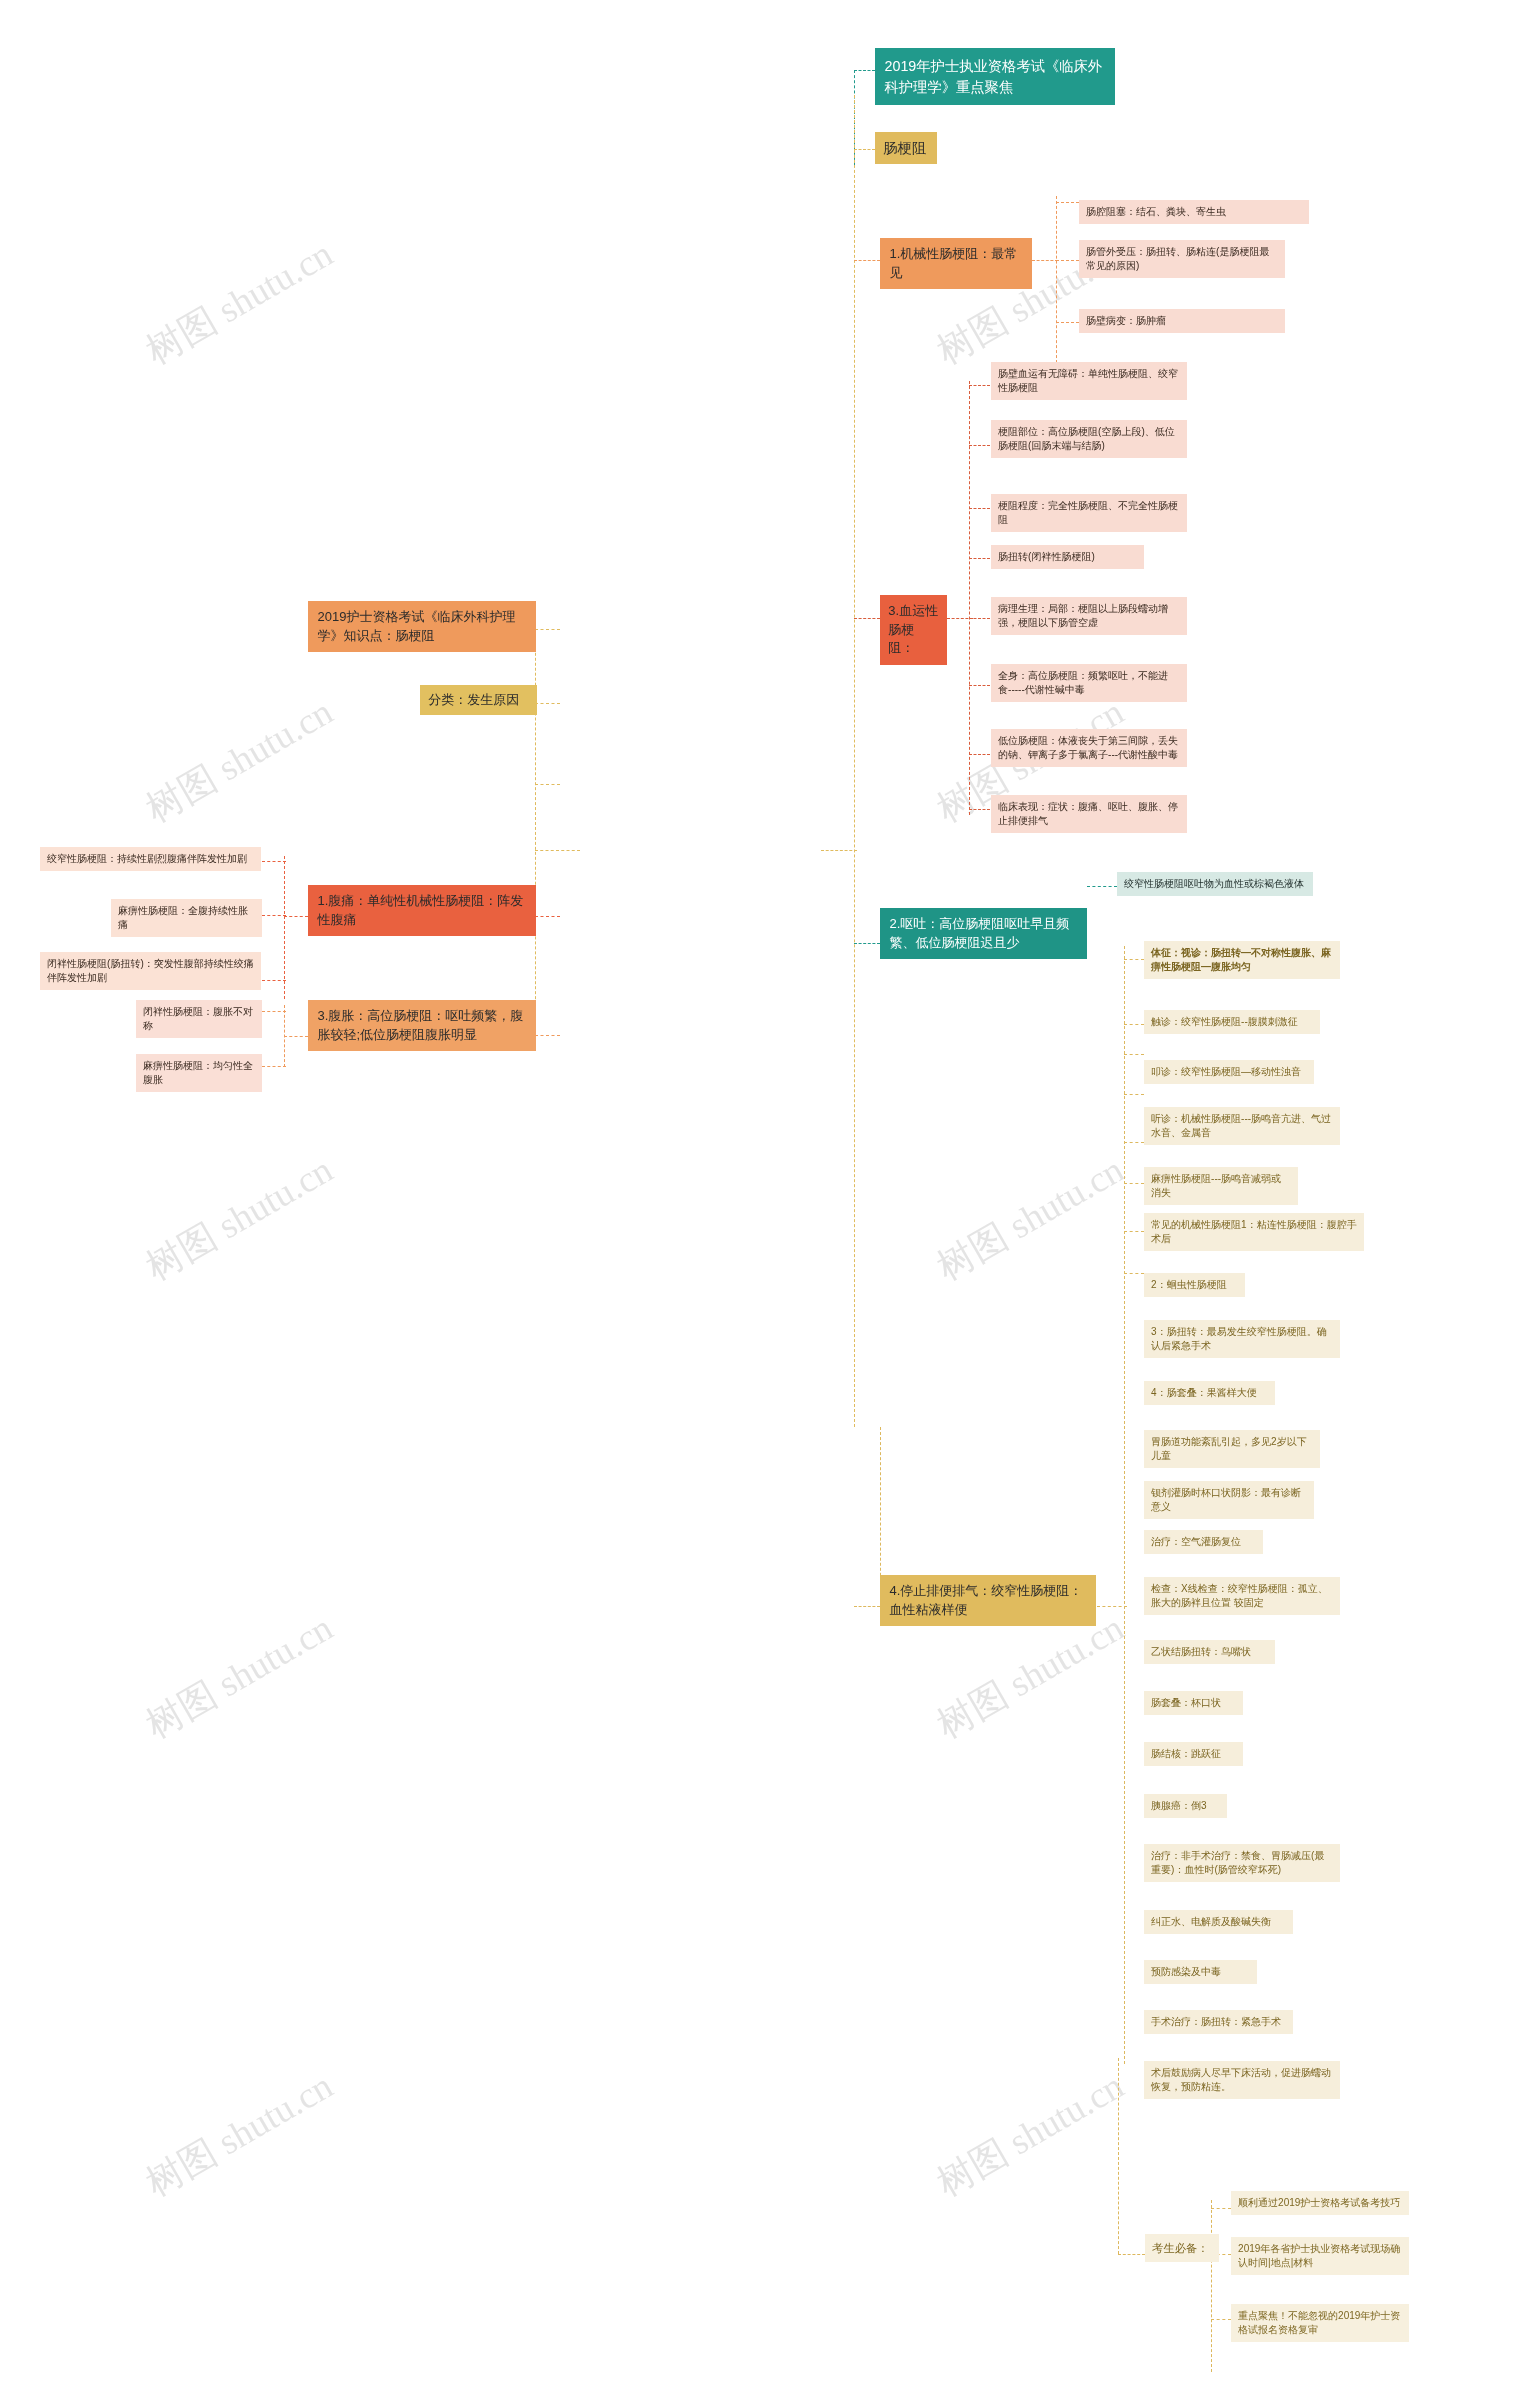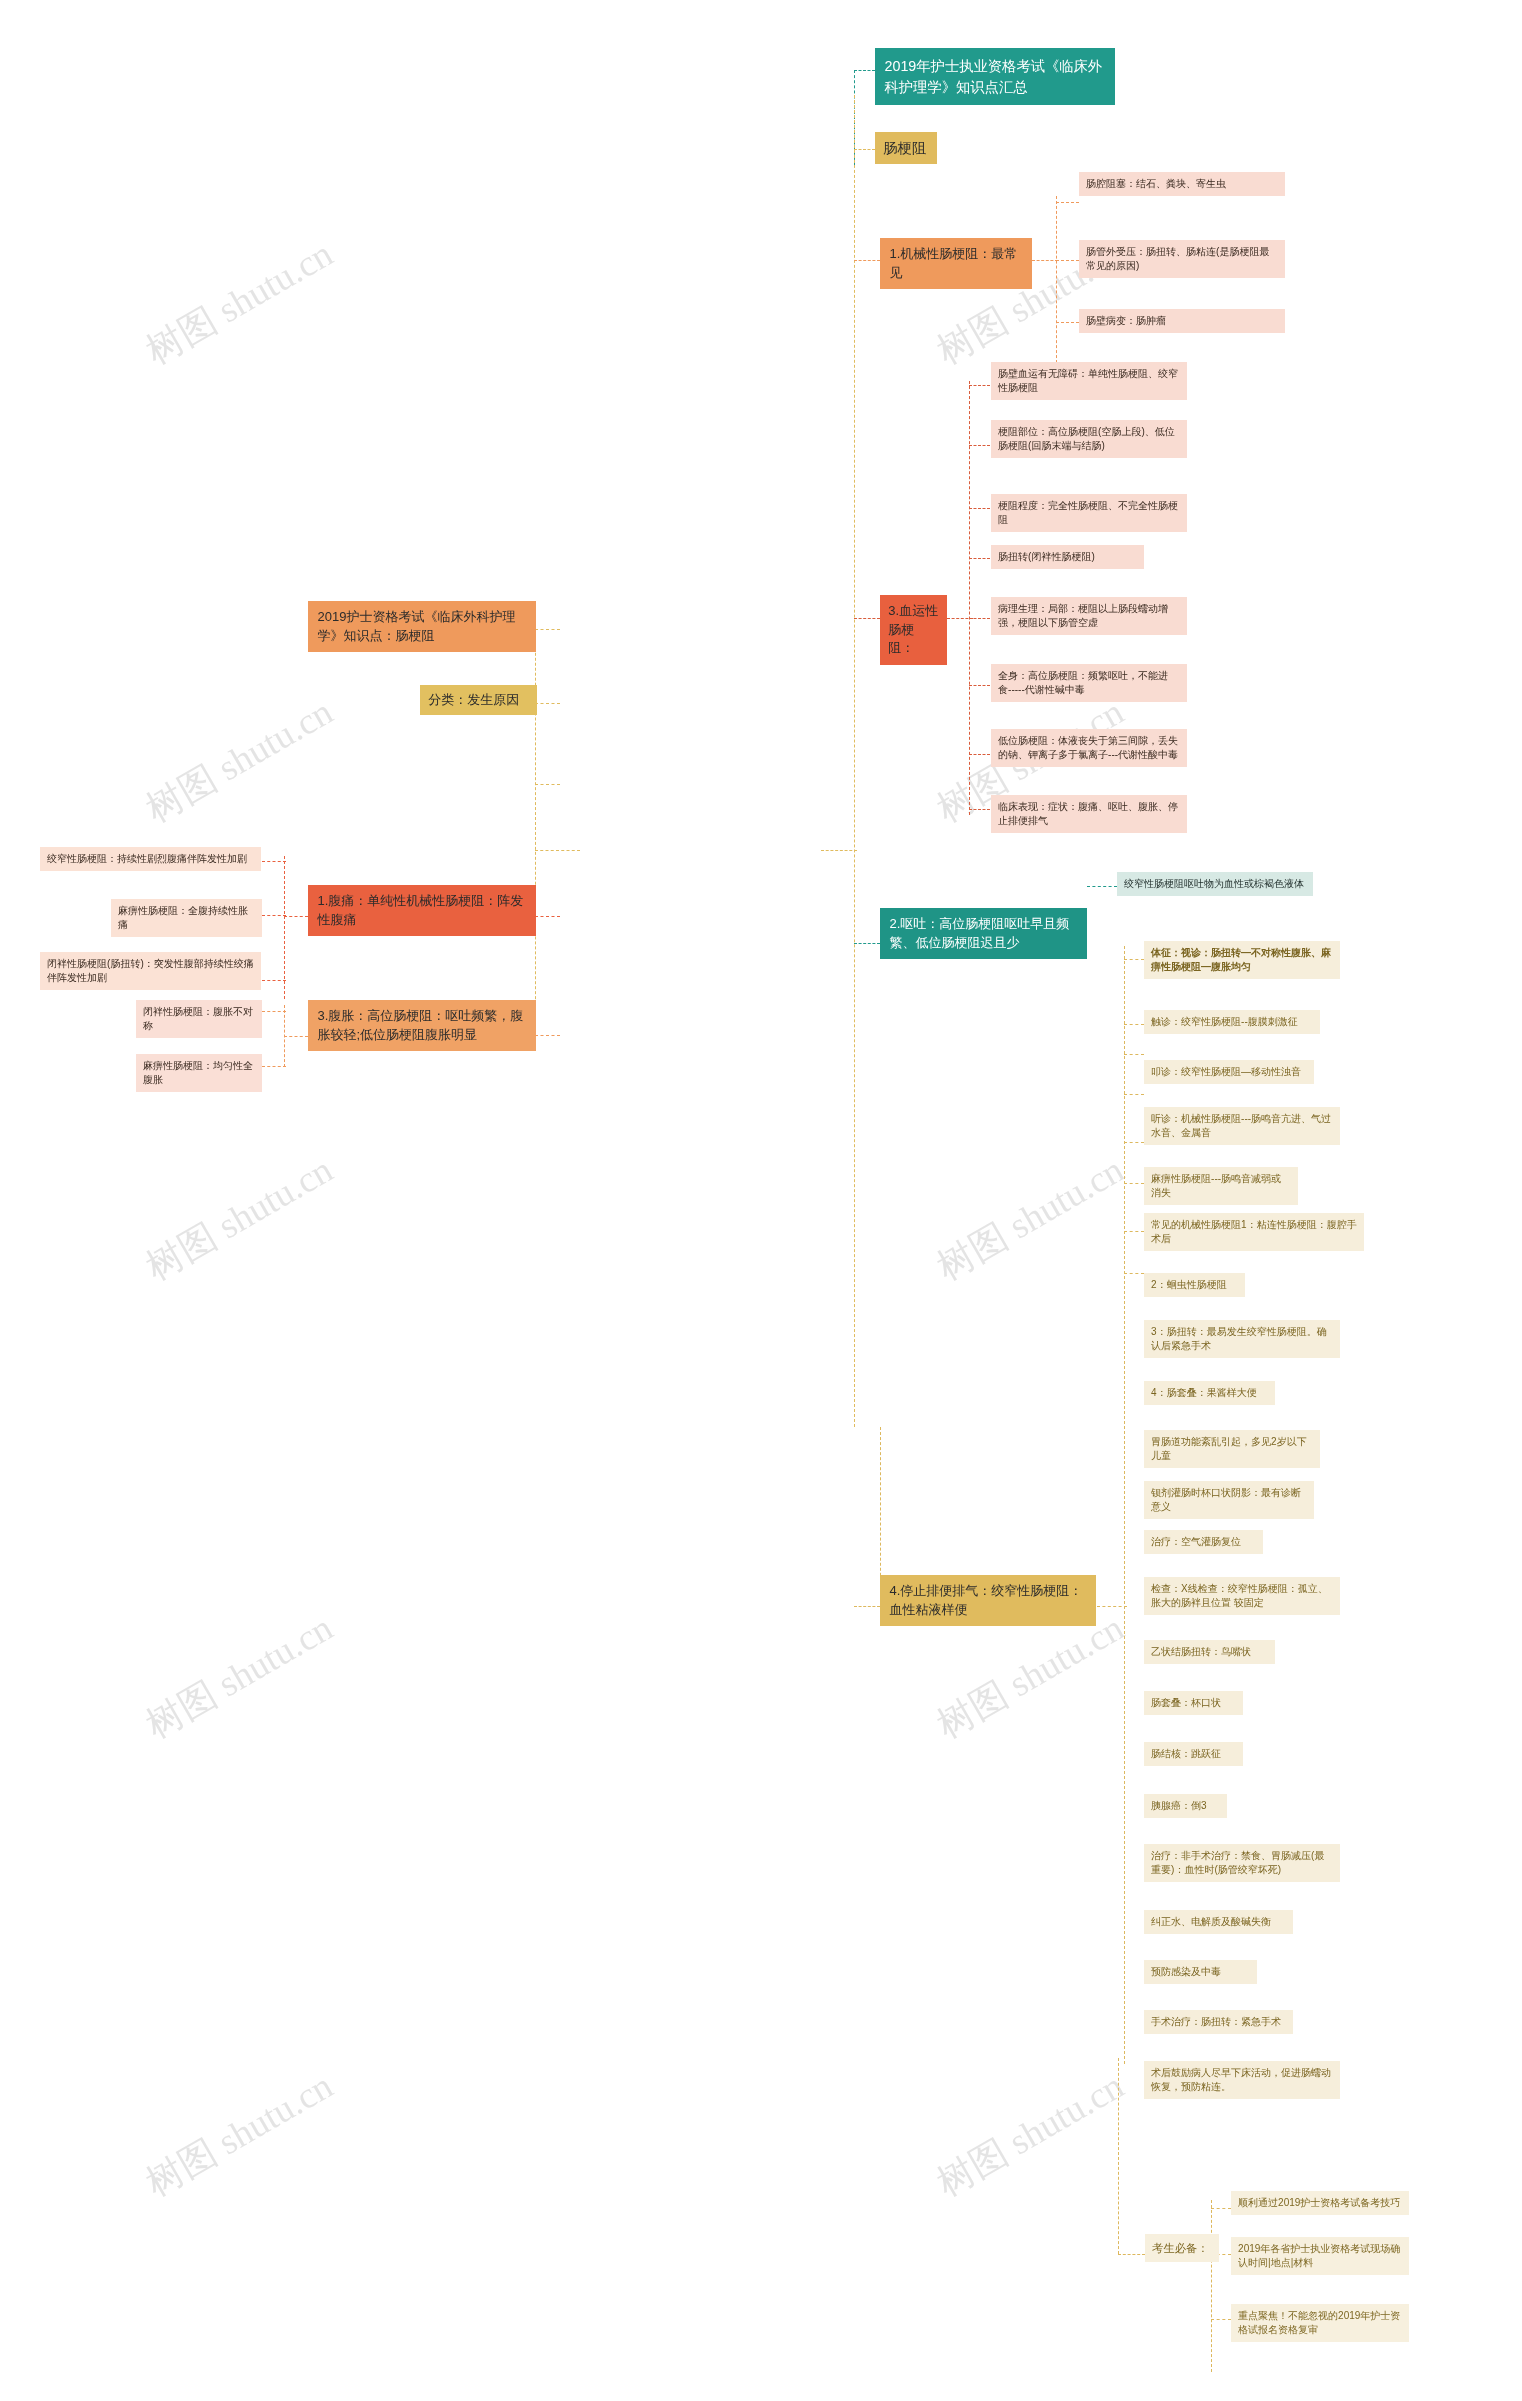--- a/index.html
+++ b/index.html
@@ -133,21 +133,21 @@
   <div class="hline" style="left:1124px;top:959px;width:20px;border-color:#ddb85e;"></div>
   <div class="hline" style="left:1124px;top:1024px;width:20px;border-color:#ddb85e;"></div>
   <div class="hline" style="left:1124px;top:1054px;width:20px;border-color:#ddb85e;"></div>
   <div class="hline" style="left:1124px;top:1094px;width:20px;border-color:#ddb85e;"></div>
   <div class="hline" style="left:1124px;top:1142px;width:20px;border-color:#ddb85e;"></div>
   <div class="hline" style="left:1124px;top:1183px;width:20px;border-color:#ddb85e;"></div>
   <div class="hline" style="left:1124px;top:1231px;width:20px;border-color:#ddb85e;"></div>
   <div class="hline" style="left:1124px;top:1273px;width:20px;border-color:#ddb85e;"></div>
 
   <div class="node n-teal" style="left:875px;top:48px;width:240px;padding:8.3px 9.5px;font-size:14.3px;">
-    <span>2019年护士执业资格考试《临床外科护理学》知识点汇总</span>
+    <span>2019年护士执业资格考试《临床外科护理学》重点聚焦</span>
   </div>
 
   <div class="node n-gold" style="left:875px;top:132px;width:62px;padding:6px 8.3px;font-size:14.3px;">
     <span>肠梗阻</span>
   </div>
 
 
   <div class="node n-orange" style="left:308px;top:601px;width:228px;padding:7.1px 9.5px;font-size:13px;">
     <span>2019护士资格考试《临床外科护理学》知识点：肠梗阻</span>
   </div>
@@ -179,21 +179,21 @@
     <span>闭袢性肠梗阻：腹胀不对称</span>
   </div>
   <div class="node n-pink2" style="left:136px;top:1054px;width:126px;padding:4.8px 7.1px;font-size:10px;">
     <span>麻痹性肠梗阻：均匀性全腹胀</span>
   </div>
 
   <div class="node n-orange" style="left:880px;top:238px;width:152px;padding:7.1px 9.5px;font-size:13px;">
     <span>1.机械性肠梗阻：最常见</span>
   </div>
 
-  <div class="node n-pink3" style="left:1079px;top:172px;width:206px;padding:4.8px 7.1px;font-size:10px;">
+  <div class="node n-pink3" style="left:1079px;top:200px;width:230px;padding:4.8px 7.1px;font-size:10px;">
     <span>肠腔阻塞：结石、粪块、寄生虫</span>
   </div>
   <div class="node n-pink3" style="left:1079px;top:240px;width:206px;padding:4.8px 7.1px;font-size:10px;">
     <span>肠管外受压：肠扭转、肠粘连(是肠梗阻最常见的原因)</span>
   </div>
   <div class="node n-pink3" style="left:1079px;top:309px;width:206px;padding:4.8px 7.1px;font-size:10px;">
     <span>肠壁病变：肠肿瘤</span>
   </div>
 
   <div class="node n-red2" style="left:880px;top:595px;width:67px;padding:7.1px 8.3px;font-size:13px;">

